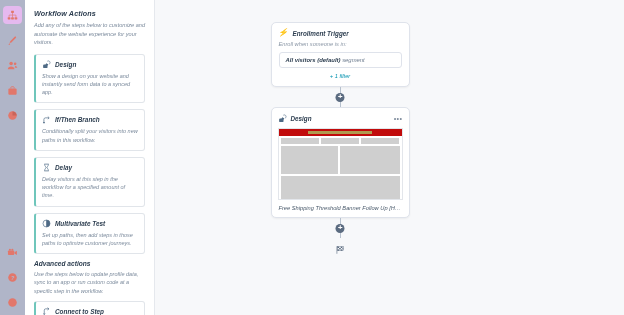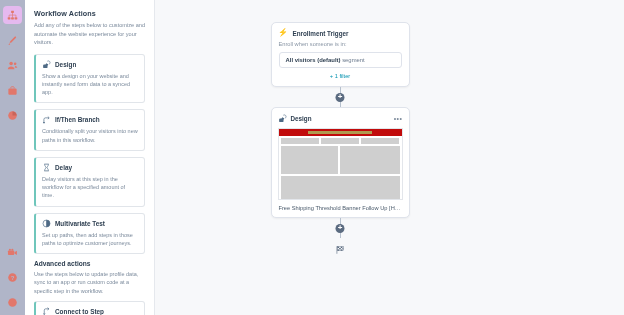--- a/index.html
+++ b/index.html
@@ -12,20 +12,21 @@
     overflow: hidden;
     font-family: "Liberation Sans", sans-serif;
     background: #ffffff;
     color: #33475b;
   }
   .app {
     display: flex;
     width: 624px;
     height: 315px;
     position: relative;
+    font-style: italic;
   }
 
   
   .rail {
     width: 25px;
     height: 315px;
     background: #b0b5c8;
     flex: 0 0 25px;
     display: flex;
     flex-direction: column;

